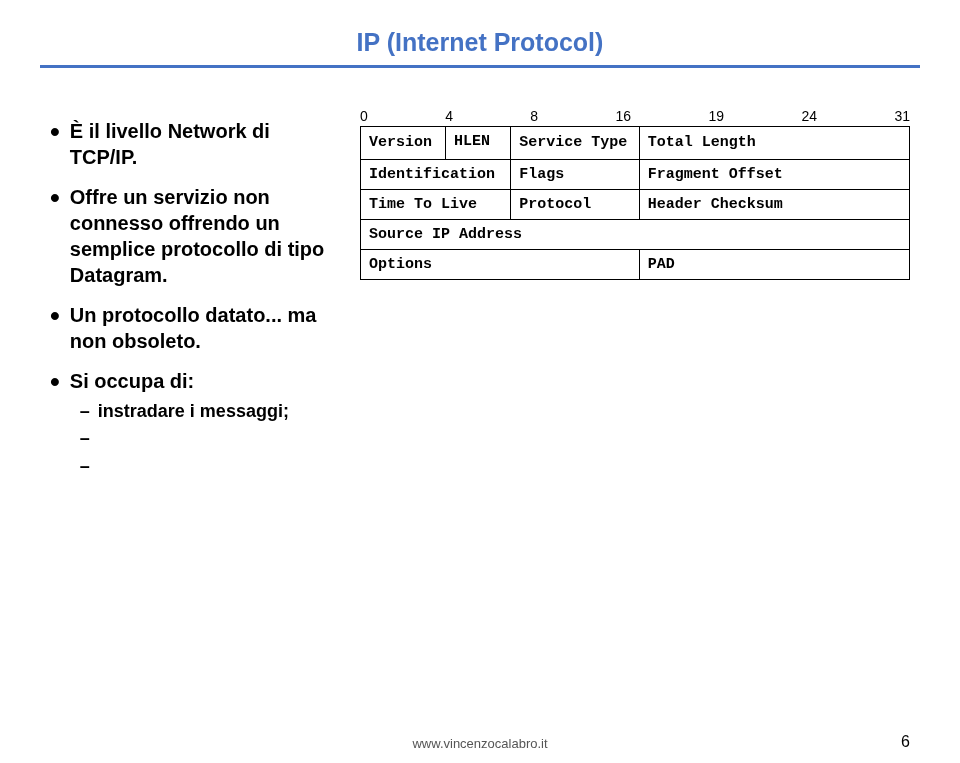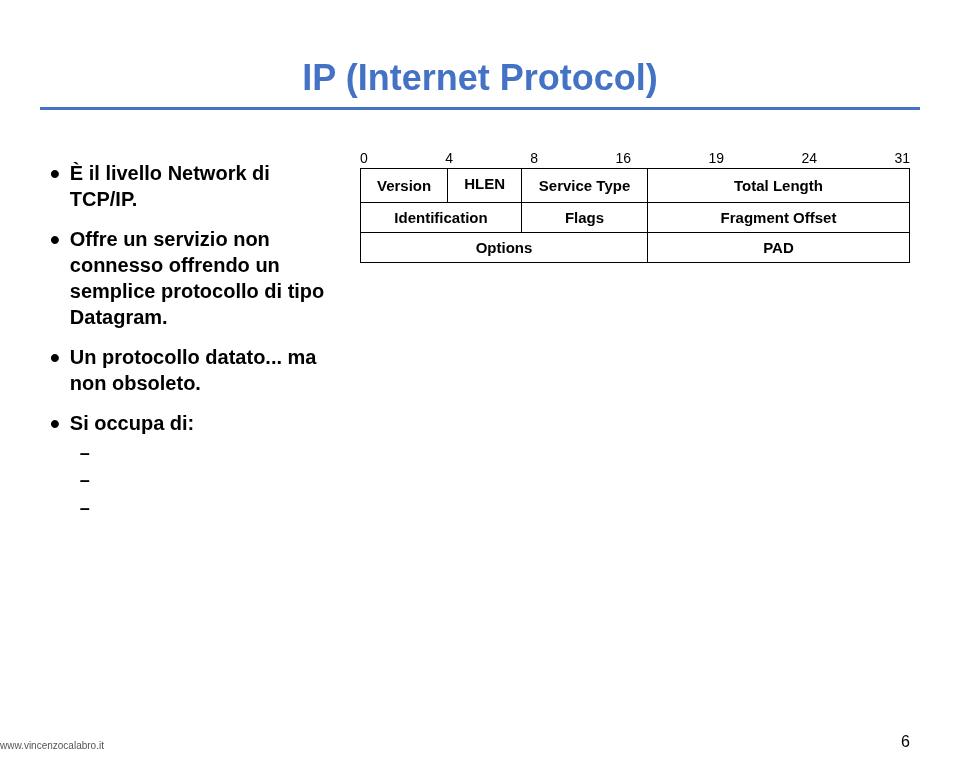--- a/index.html
+++ b/index.html
@@ -13,24 +13,23 @@
       position: relative;
     }
 
     
     .title-section {
       text-align: center;
       padding: 28px 0 10px 0;
     }
 
     .title-text {
-      font-size: 36px;
+      font-size: 25px;
       font-weight: bold;
       color: #4472c4;
-      margin-top: 29px;
     }
 
     .title-underline {
       height: 3px;
       background: #4472c4;
       margin: 8px 40px 0 40px;
     }
 
     
     .main-content {
@@ -111,25 +110,26 @@
 
     
     .ip-table {
       border-collapse: collapse;
       width: 100%;
       font-size: 15px;
     }
 
     .ip-table td {
       border: 1.5px solid #000;
-      text-align: center;
-      padding: 6px 16px;
+      text-align: left;
+      padding: 6px 8px;
       font-weight: bold;
       color: #000;
       vertical-align: middle;
+      font-family: Liberation Mono, monospace;
     }
 
     .cell-version {
       width: 12%;
     }
 
     .cell-hlen {
       width: 12%;
       font-size: 11px;
     }
@@ -181,21 +181,22 @@
     .cell-pad {
       width: 26%;
     }
 
     
     .footer {
       position: absolute;
       bottom: 12px;
       left: 0;
       right: 0;
-      font-size: 10px;
+      text-align: center;
+      font-size: 13px;
       color: #555;
     }
 
     .page-number {
       position: absolute;
       bottom: 12px;
       right: 50px;
       font-size: 16px;
       color: #000;
     }
@@ -234,20 +235,21 @@
       <span class="bullet-text">Un protocollo datato... ma non obsoleto.</span>
     </div>
 
     <div class="bullet-item">
       <span class="bullet-dot">•</span>
       <span class="bullet-text">
         <span>Si occupa di:</span>
         <div class="sub-bullet-list">
           <div class="sub-bullet-item">
             <span class="sub-dash">–</span>
+            <span>instradare i messaggi;</span>
           </div>
           <div class="sub-bullet-item">
             <span class="sub-dash">–</span>
           </div>
           <div class="sub-bullet-item">
             <span class="sub-dash">–</span>
           </div>
         </div>
       </span>
     </div>
@@ -279,21 +281,29 @@
           <td class="cell-service-type">Service Type</td>
           <td class="cell-total-length">Total Length</td>
         </tr>
 
         <tr>
           <td colspan="2" class="cell-identification">Identification</td>
           <td class="cell-flags">Flags</td>
           <td class="cell-fragment-offset">Fragment Offset</td>
         </tr>
 
-
+        <tr>
+          <td colspan="2" class="cell-ttl">Time To Live</td>
+          <td class="cell-protocol">Protocol</td>
+          <td class="cell-header-checksum">Header Checksum</td>
+        </tr>
+
+        <tr>
+          <td colspan="4" class="cell-source-ip">Source IP Address</td>
+        </tr>
 
 
         <tr>
           <td colspan="3" class="cell-options">Options</td>
           <td class="cell-pad">PAD</td>
         </tr>
       </tbody>
     </table>
 
   </div>

